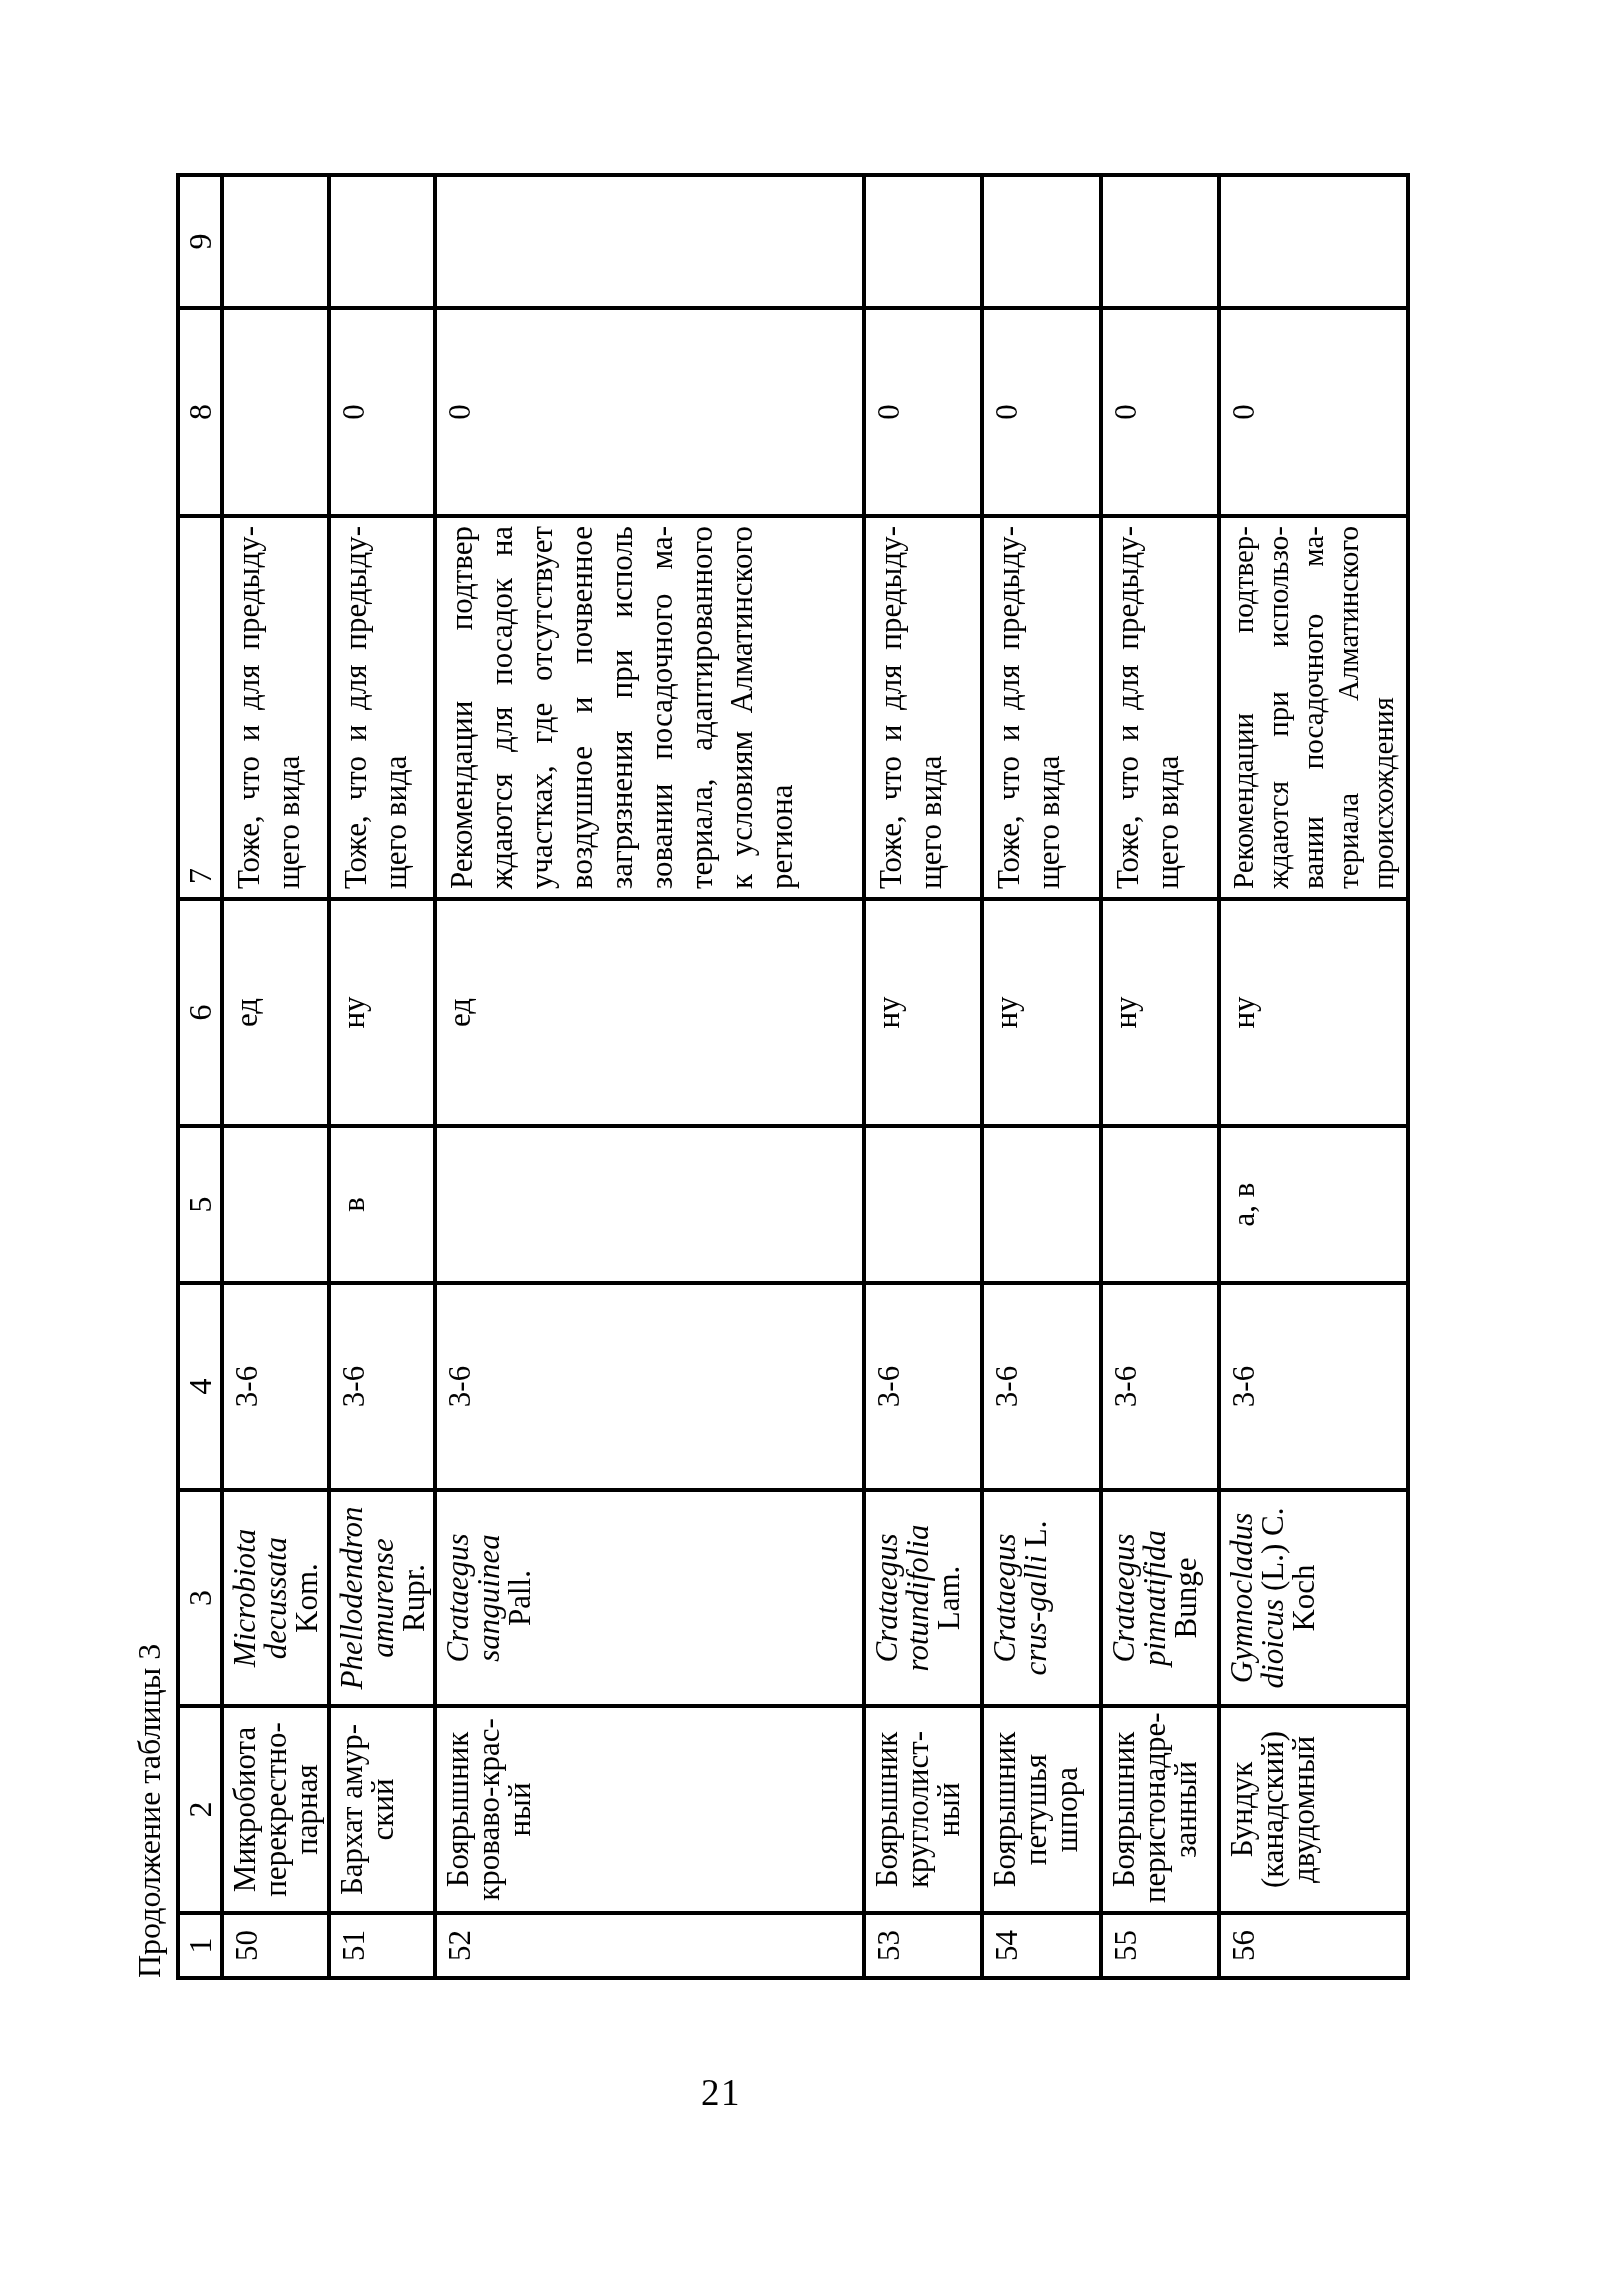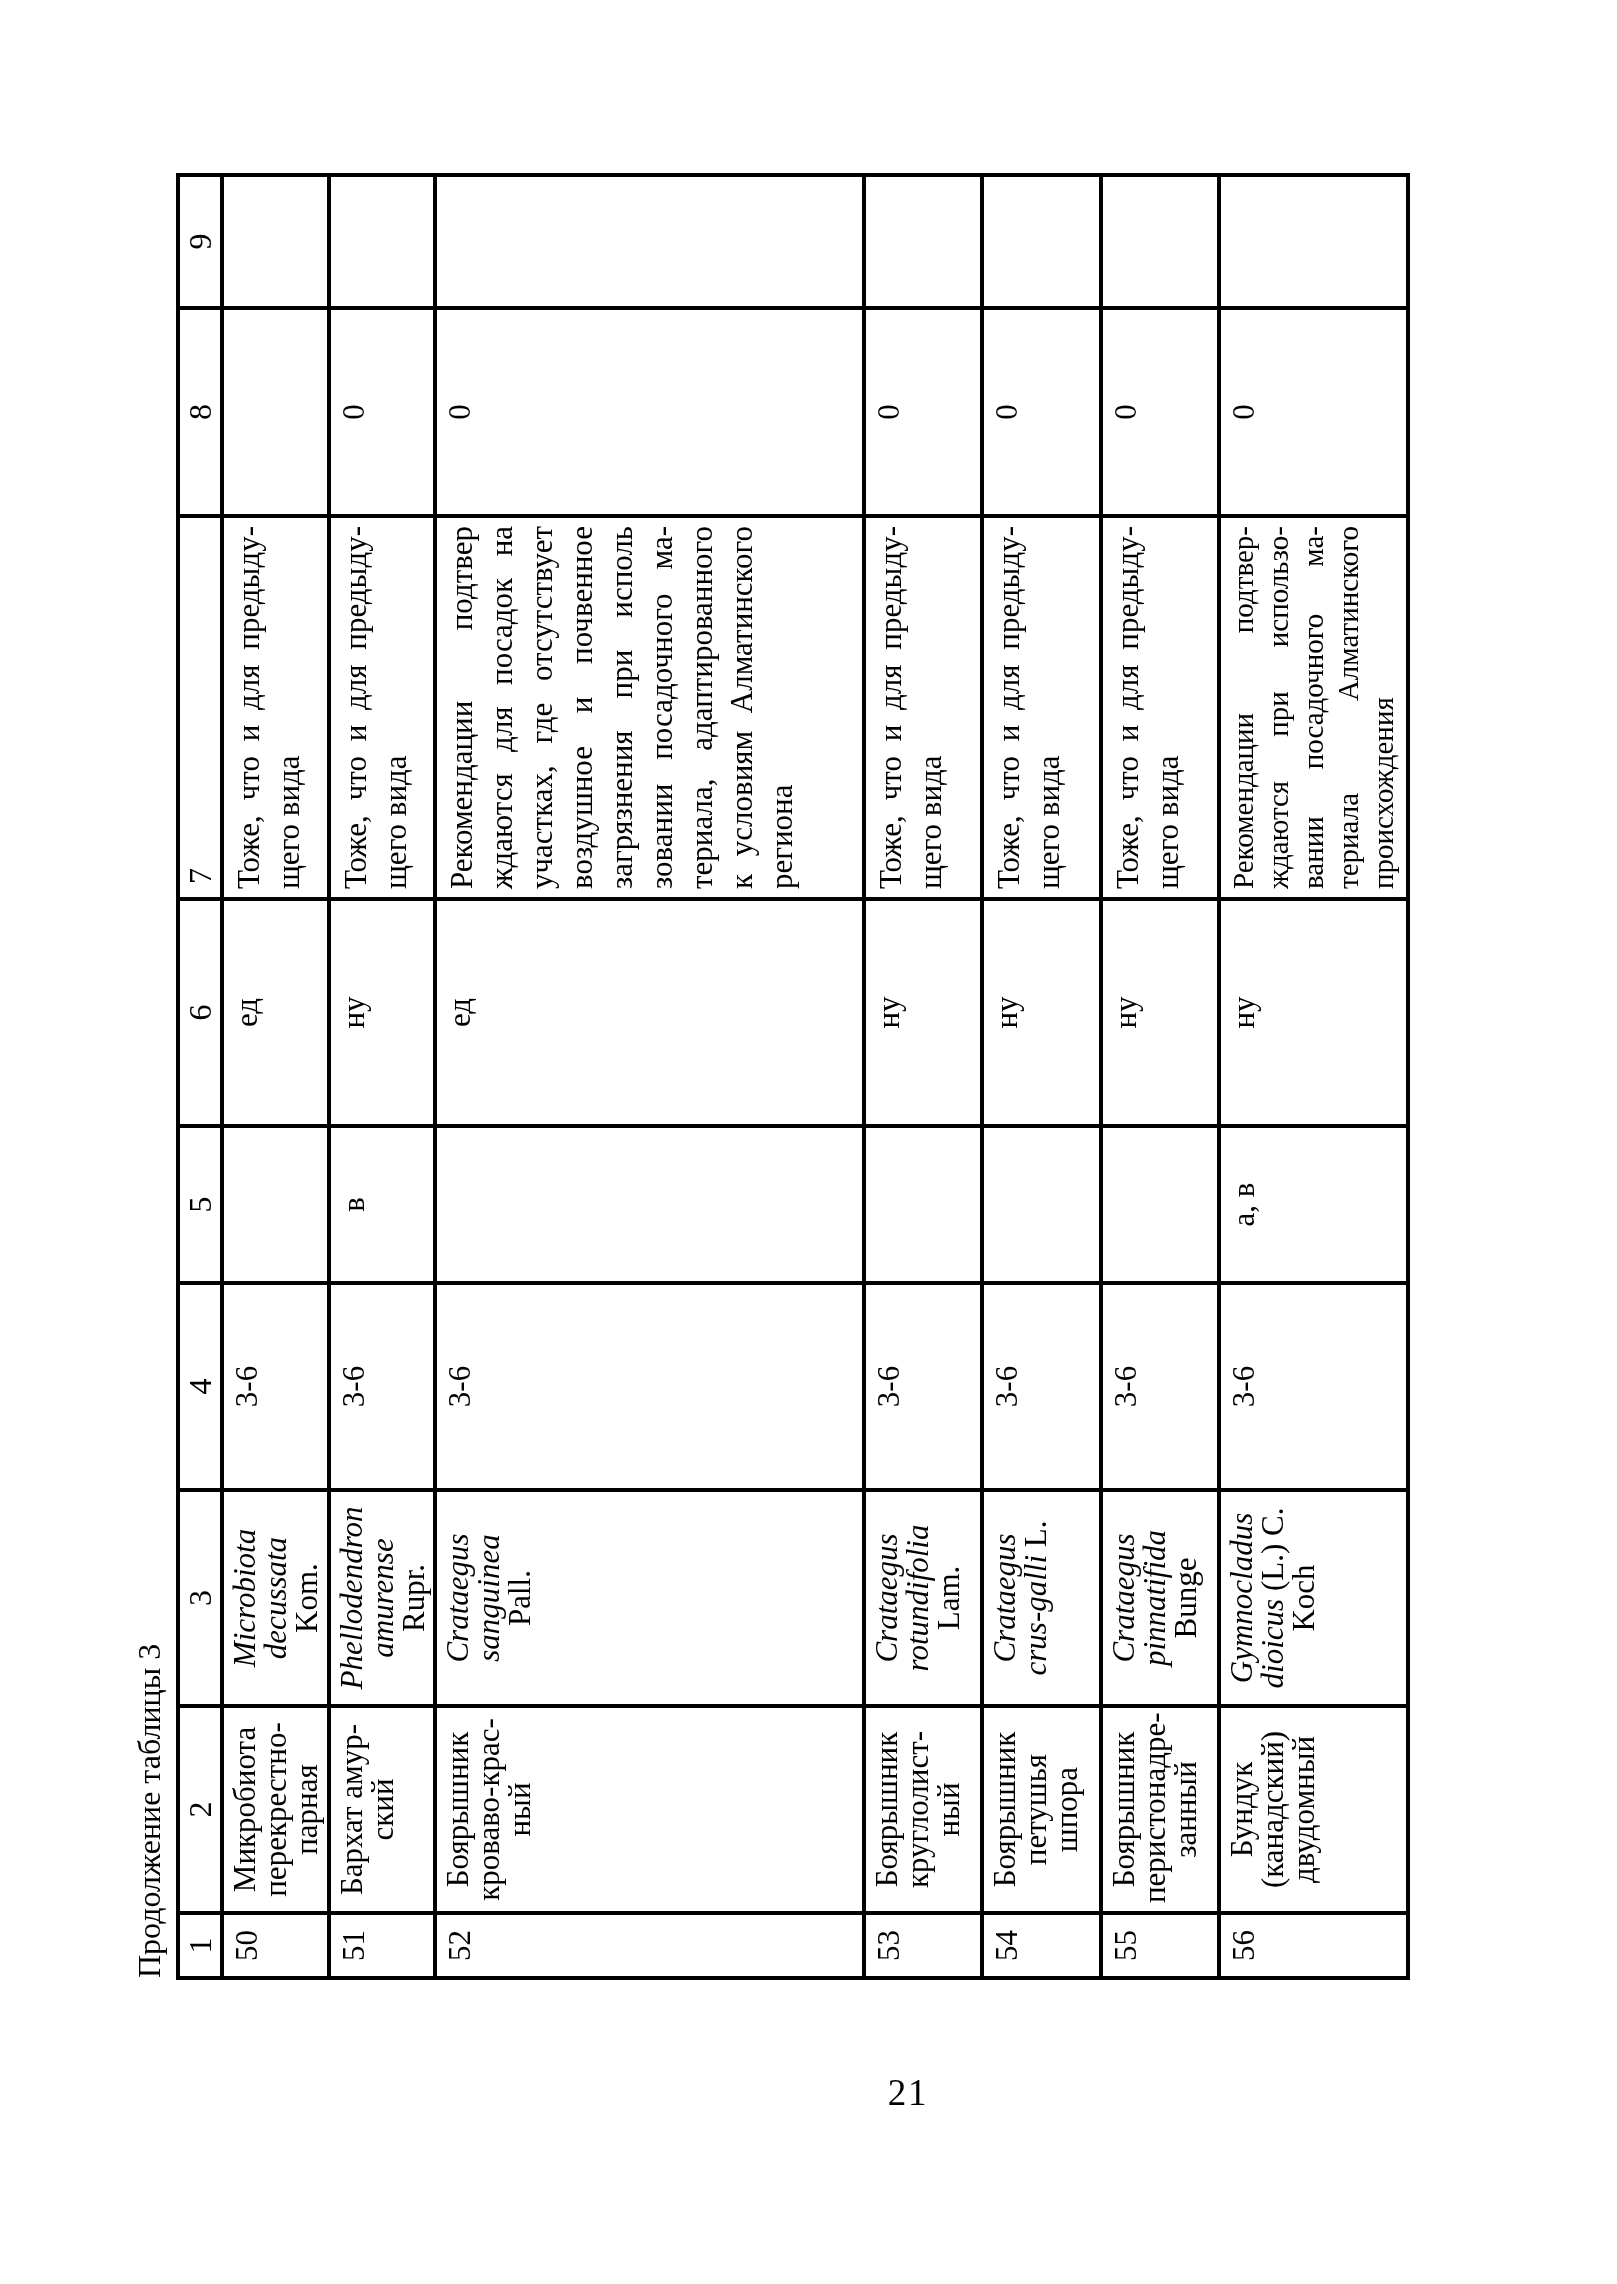--- a/index.html
+++ b/index.html
@@ -69,23 +69,23 @@
   }
   td.c7.tight {
     line-height: 35px;
     font-size: 29px;
   }
   .jl  { text-align: justify; text-align-last: justify; }
   .jl-last { text-align: left; text-align-last: auto; }
   .cline { text-align: center; }
   .page-number {
     position: absolute;
-    left: 767px; top: 2071px;
+    left: 701px; top: 2071px;
     width: 161px;
-    text-align: right;
+    text-align: left;
     font-size: 37px;
     letter-spacing: 1.6px;
   }
 </style>
 </head>
 <body>
 
 <div class="page">
   <div class="landscape">
     <div class="caption">Продолжение таблицы 3</div>

